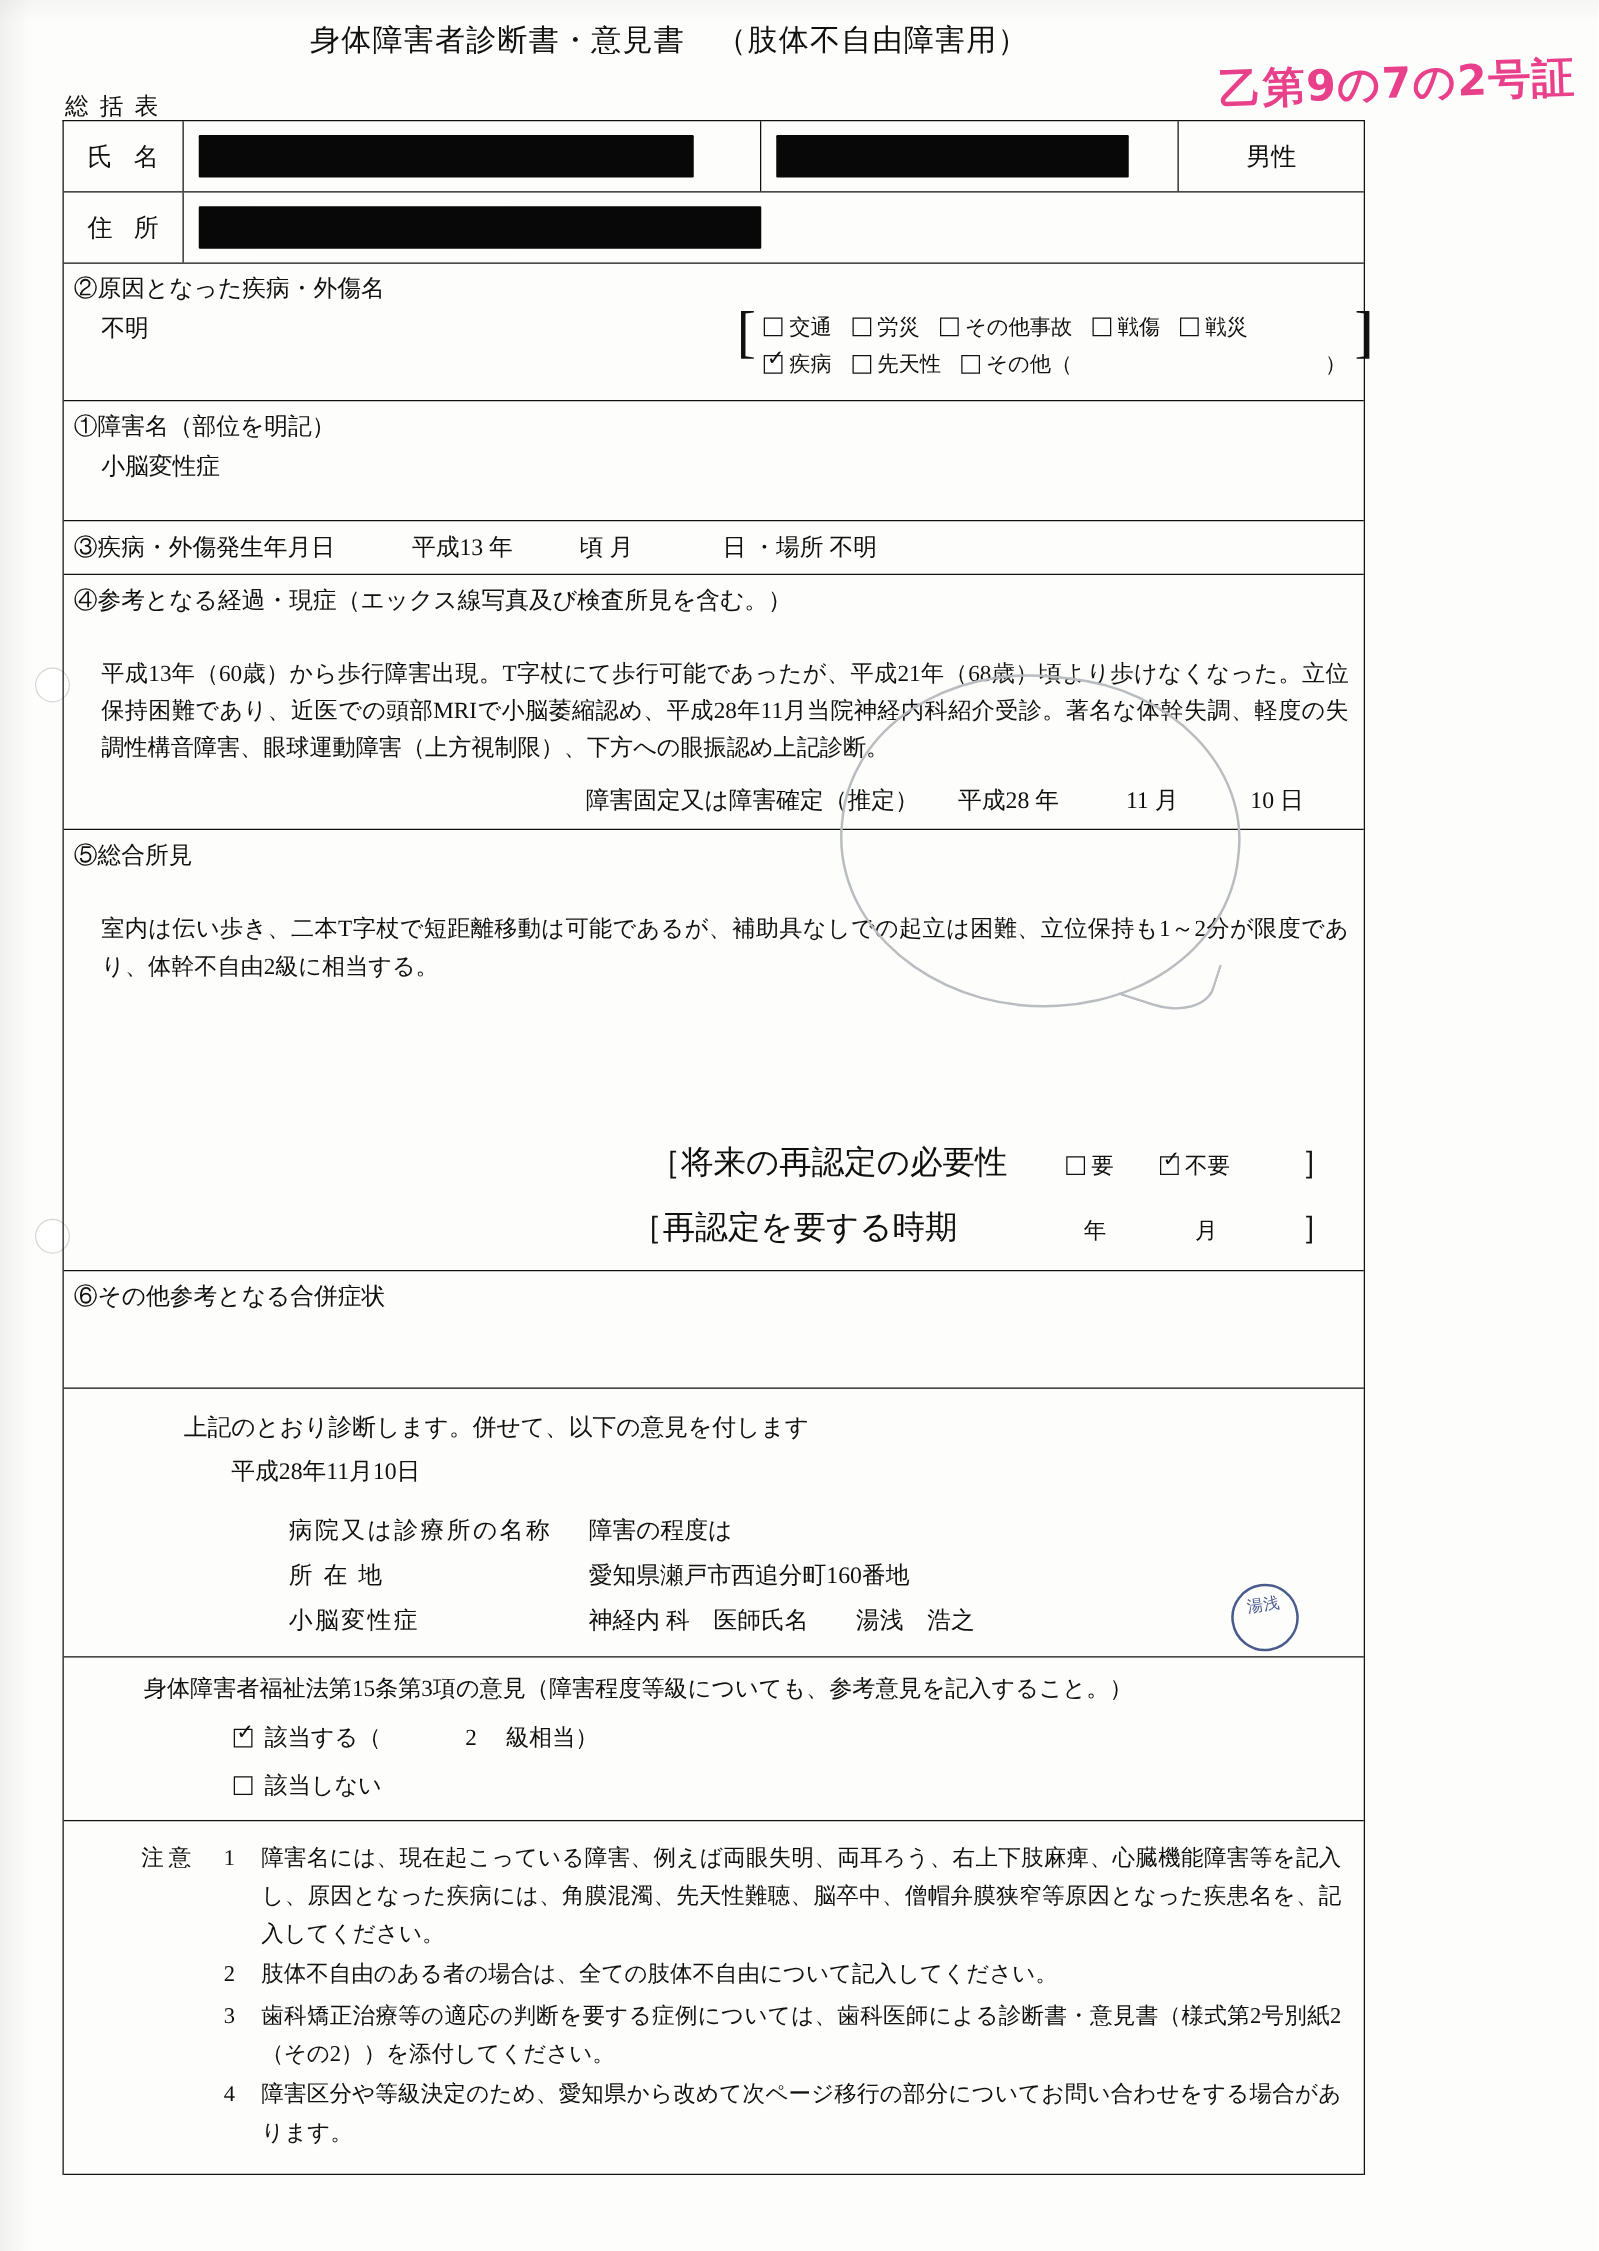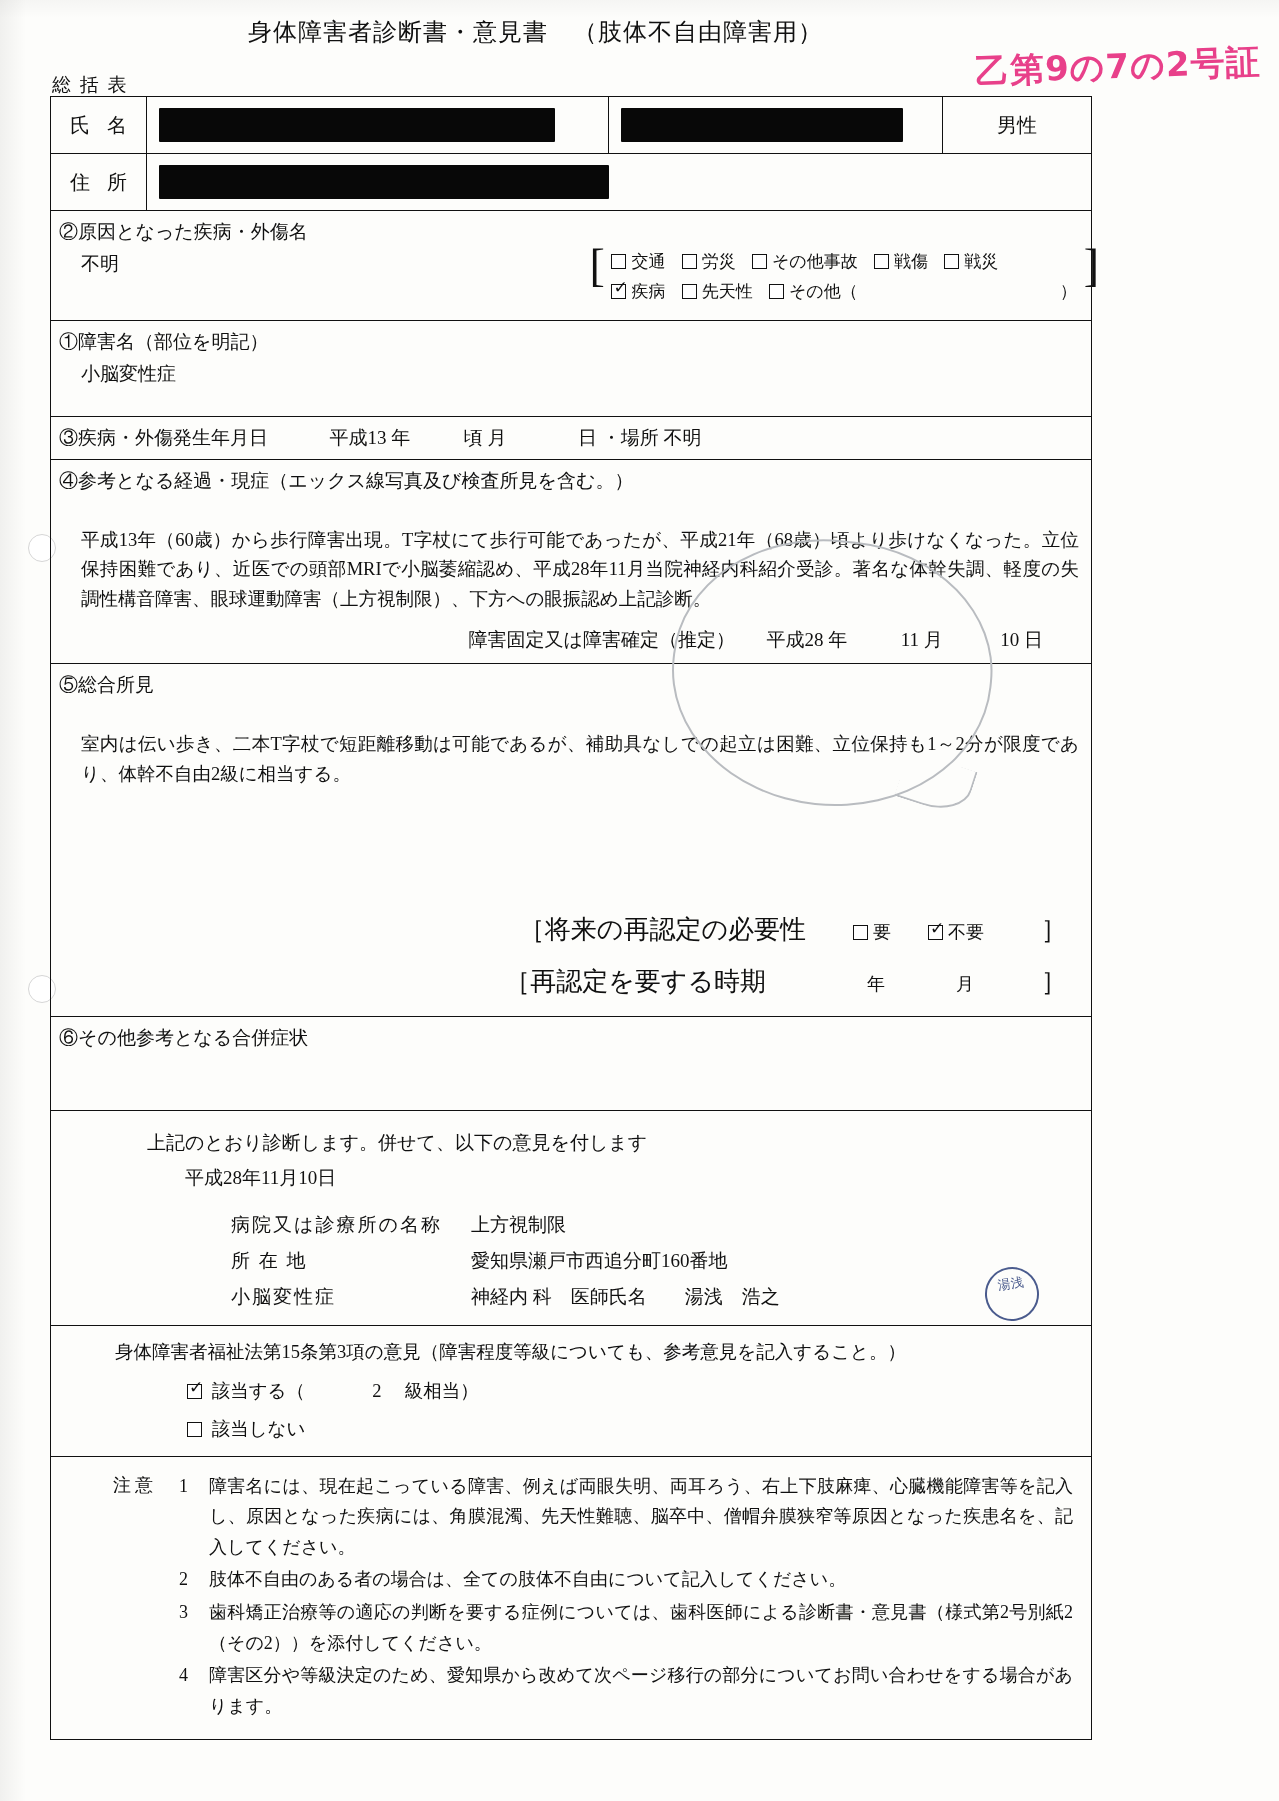--- a/index.html
+++ b/index.html
@@ -202,21 +202,21 @@
     padding: 10px 0 10px 64px;
   }
   .opinion .l2 { padding-left: 24px; }
   .opinion .l3 { padding-left: 72px; margin-top: 6px; }
   .notes {
     font-size: 18px;
     line-height: 1.7;
     padding: 14px 18px 16px 62px;
   }
   .notes .nrow { display: flex; margin-bottom: 2px; }
-  .notes .tag { width: 66px; flex: 0 0 66px; letter-spacing: 4px; font-family: Liberation Mono, monospace; }
+  .notes .tag { width: 66px; flex: 0 0 66px; letter-spacing: 4px; }
   .notes .num { width: 30px; flex: 0 0 30px; }
   .notes .txt { flex: 1 1 auto; text-align: justify; }
   .seal {
     position: absolute;
     right: 52px;
     bottom: 4px;
     width: 54px;
     height: 54px;
     border: 2px solid #2b3f7a;
     border-radius: 50%;
@@ -379,21 +379,21 @@
     <div class="row" style="height:94px;">
       <div class="sec-head">⑥その他参考となる合併症状</div>
       <div class="sec-body"></div>
     </div>
 
     <div class="row" style="position:relative; padding-bottom:10px;">
       <div class="diagnose-block" style="padding-bottom:0;">上記のとおり診断します。併せて、以下の意見を付します</div>
       <div class="diagnose-block" style="padding-top:0; padding-left:134px;">平成28年11月10日</div>
       <div class="kv">
         <div class="k">病院又は診療所の名称</div>
-        <div class="v">上方視制限</div>
+        <div class="v">障害の程度は</div>
       </div>
       <div class="kv">
         <div class="k">所 在 地</div>
         <div class="v">愛知県瀬戸市西追分町160番地</div>
       </div>
       <div class="kv">
         <div class="k">小脳変性症</div>
         <div class="v">神経内 科　医師氏名　　湯浅　浩之</div>
       </div>
       <div class="seal">湯浅</div>

